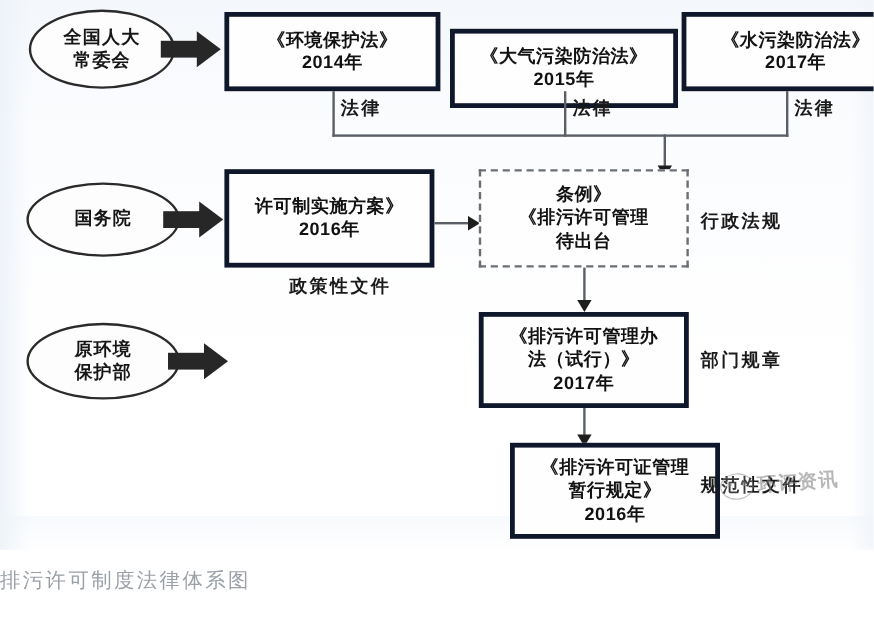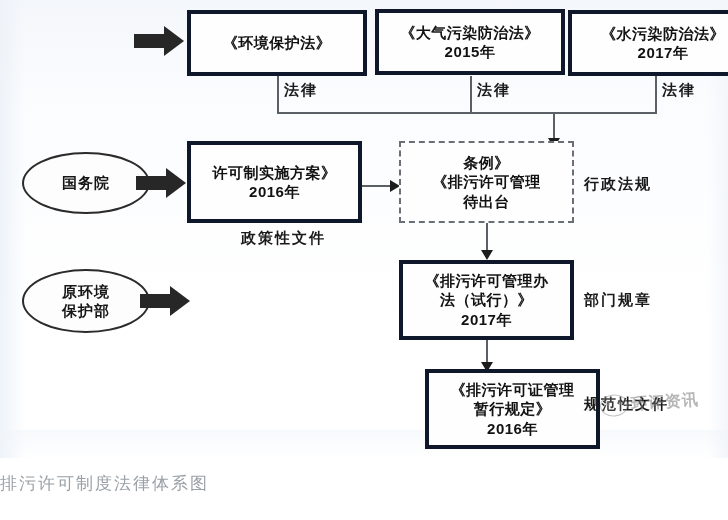--- a/index.html
+++ b/index.html
@@ -134,33 +134,40 @@
 </head>
 <body>
 
 <div id="root">
 
   <div class="figure-area"></div>
   <div class="tint-edge-l"></div>
   <div class="tint-edge-r"></div>
   <div class="tint-bottom"></div>
 
+  <div class="node ellipse" style="left:24px;top:8px;width:122px;height:66px;">
+    <div class="txt">
+      <div>全国人大</div>
+      <div>常委会</div>
+    </div>
+  </div>
 
   <div class="blockarrow" style="left:134px;top:26px;width:52px;height:30px;">
     <div class="shaft"></div>
     <div class="head"></div>
   </div>
 
   <div class="node box" style="left:187px;top:10px;width:180px;height:66px;">
     <div class="txt">
       <div>《环境保护法》</div>
-    </div>
-  </div>
-
-  <div class="node box" style="left:375px;top:9px;width:190px;height:66px;">
+      <div>2014年</div>
+    </div>
+  </div>
+
+  <div class="node box" style="left:375px;top:24px;width:190px;height:66px;">
     <div class="txt">
       <div>《大气污染防治法》</div>
       <div>2015年</div>
     </div>
   </div>
 
   <div class="node box" style="left:568px;top:10px;width:190px;height:66px;">
     <div class="txt">
       <div>《水污染防治法》</div>
       <div>2017年</div>

